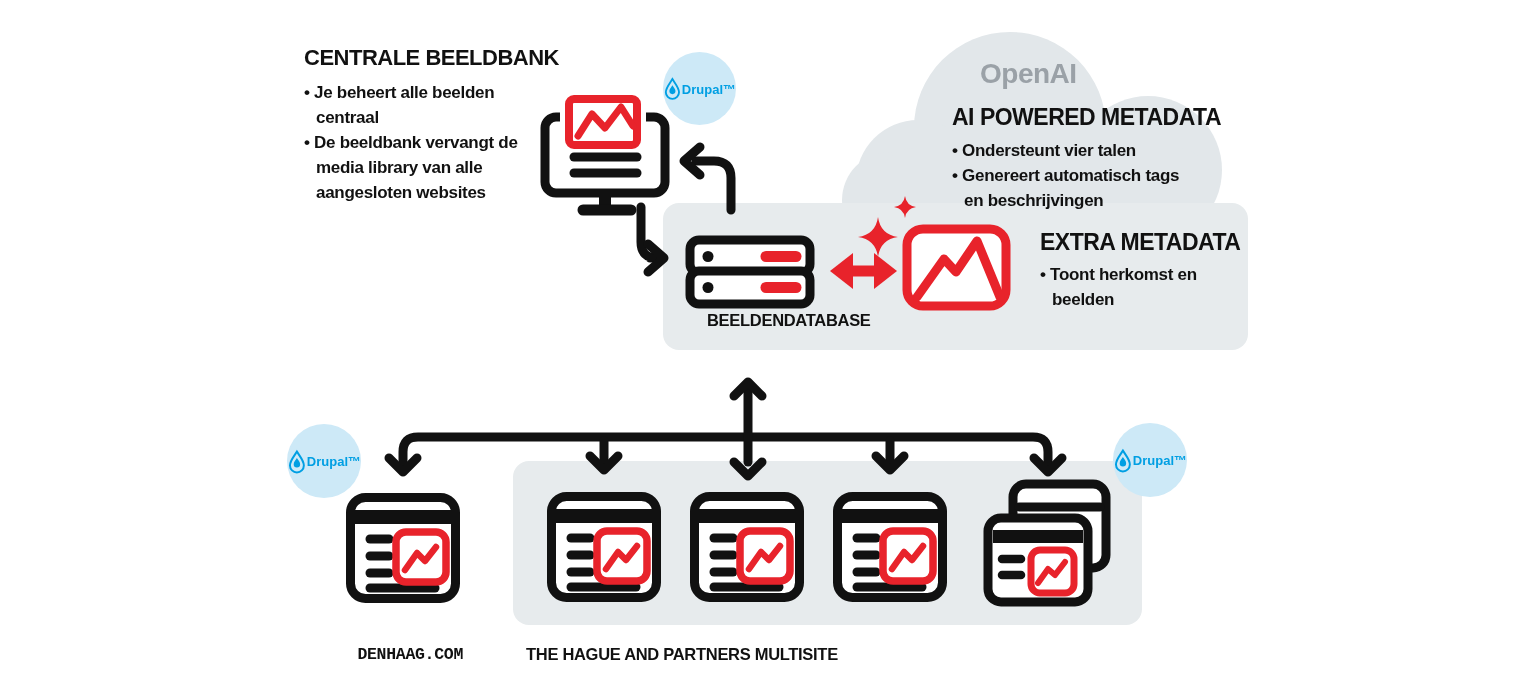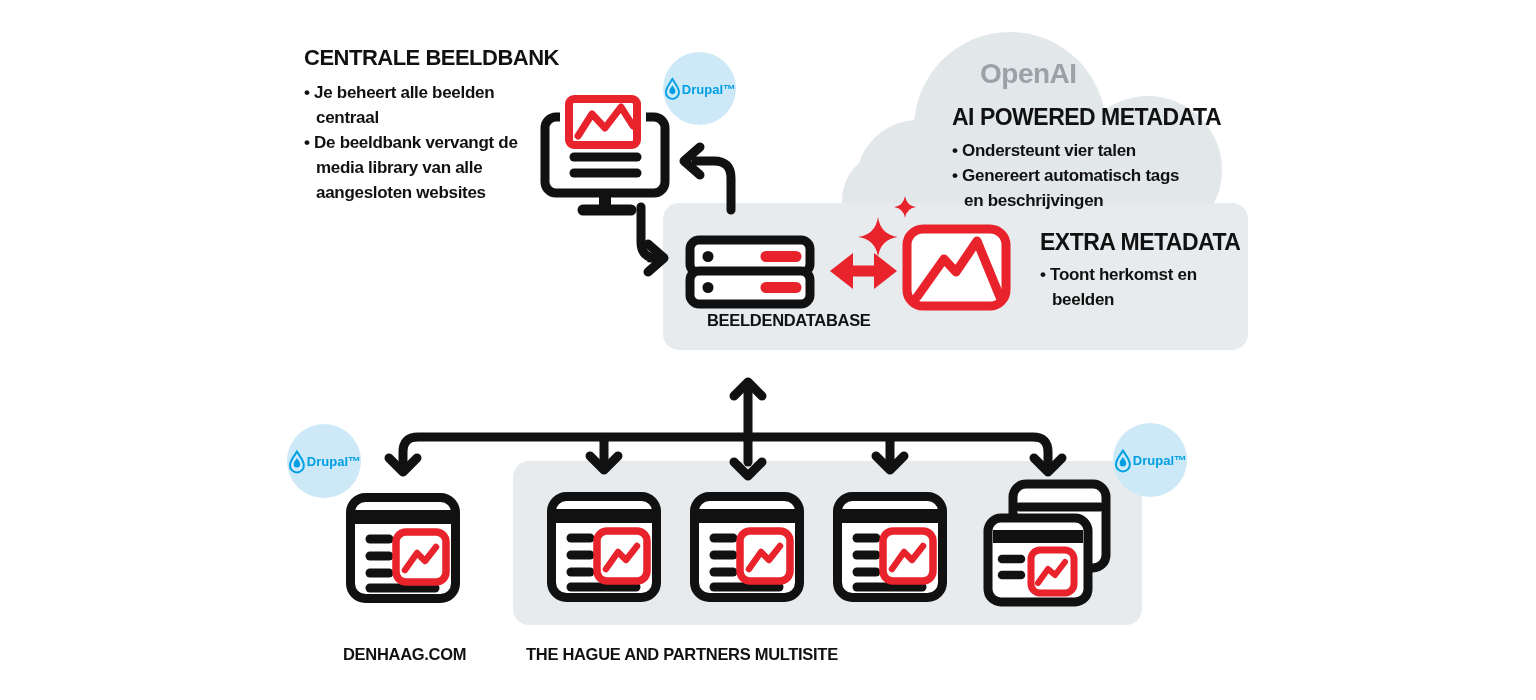--- a/index.html
+++ b/index.html
@@ -160,21 +160,21 @@
 
   <div class="abs" style="left:1040px;top:229px;">
     <div class="h2">EXTRA METADATA</div>
     <div class="bullets" style="width:180px;margin-top:6px;">
       <div class="bullet">Toont herkomst en beelden</div>
     </div>
   </div>
 
   <div class="abs small-label" style="left:683px;top:311px;margin-left:24px;">BEELDENDATABASE</div>
 
-  <div class="abs small-label" style="left:343px;top:645px;width:120px;text-align:right;">DENHAAG.COM</div>
+  <div class="abs small-label" style="left:343px;top:645px;width:120px;text-align:right;font-family:Liberation Mono, monospace;">DENHAAG.COM</div>
   <div class="abs small-label" style="left:526px;top:645px;">THE HAGUE AND PARTNERS MULTISITE</div>
 
   <div class="badge" style="left:663px;top:52px;width:73px;height:73px;">
     <svg class="drop-svg" width="24" height="29" viewBox="0 0 40 48">
       <path d="M20,4 C14,14 6,22 6,32 a14,14 0 0 0 28,0 C34,22 26,14 20,4 Z" fill="none" stroke="var(--blue)" stroke-width="4"></path>
       <path d="M20,17 C17.5,21.5 13.5,25 13.5,29.5 a6.5,6.5 0 0 0 13,0 C26.5,25 22.5,21.5 20,17 Z" fill="var(--blue)"></path>
     </svg>
     <div class="badge-label">Drupal™</div>
   </div>
 

